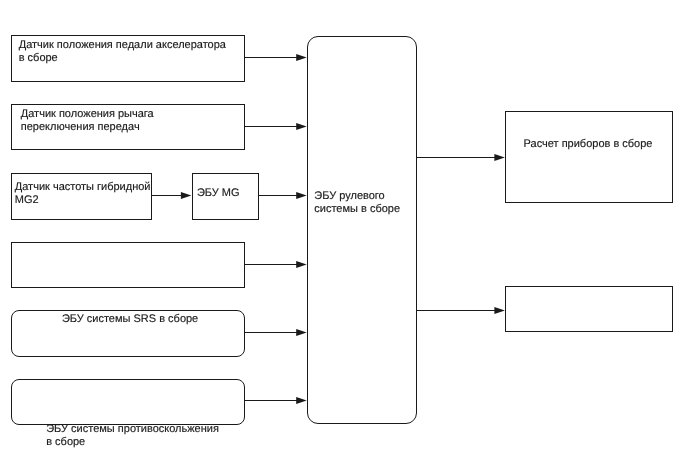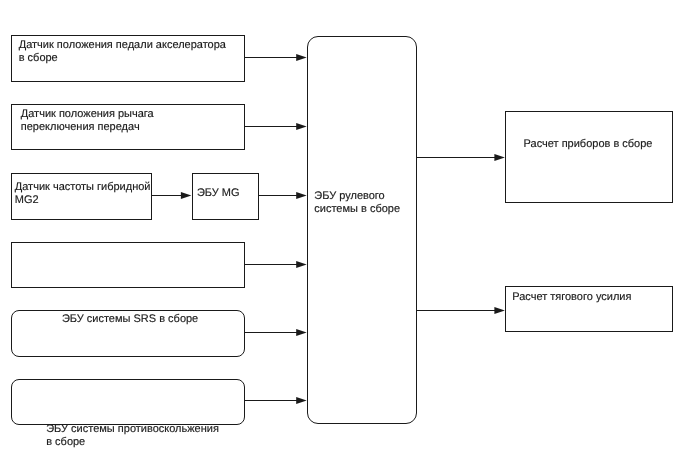--- a/index.html
+++ b/index.html
@@ -115,15 +115,14 @@
 в сборе</div>
 
   <div class="node" style="left: 307px; top: 36px; width: 110px; height: 388px; border-radius: 11px; border-color: rgb(26, 26, 26);"></div>
   <div class="node-label" style="left: 314.3px; top: 190.2px; color: rgb(26, 26, 26);">ЭБУ рулевого
 системы в сборе</div>
 
   <div class="node" style="left: 505px; top: 111px; width: 168px; height: 92px; border-color: rgb(26, 26, 26);"></div>
   <div class="node-label" style="left: 523.6px; top: 138px; color: rgb(26, 26, 26);">Расчет приборов в сборе</div>
 
   <div class="node" style="left: 505px; top: 286px; width: 168px; height: 46px; border-color: rgb(26, 26, 26);"></div>
-  <div class="node-label" style="left: 512.2px; top: 291.2px; color: rgb(26, 26, 26);">Расчет тягового усилия</div>
 
 </div>
 
 </body></html>

